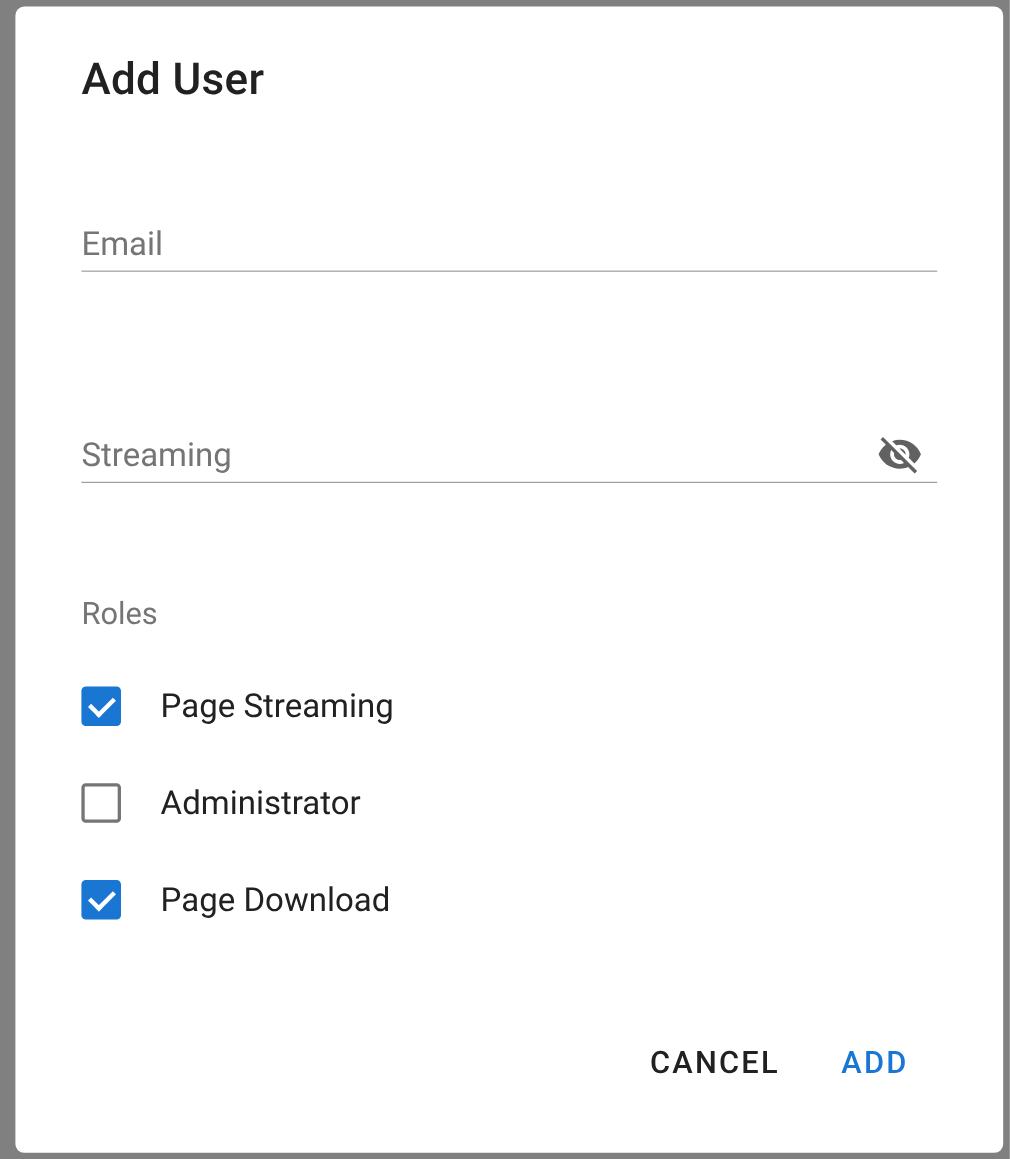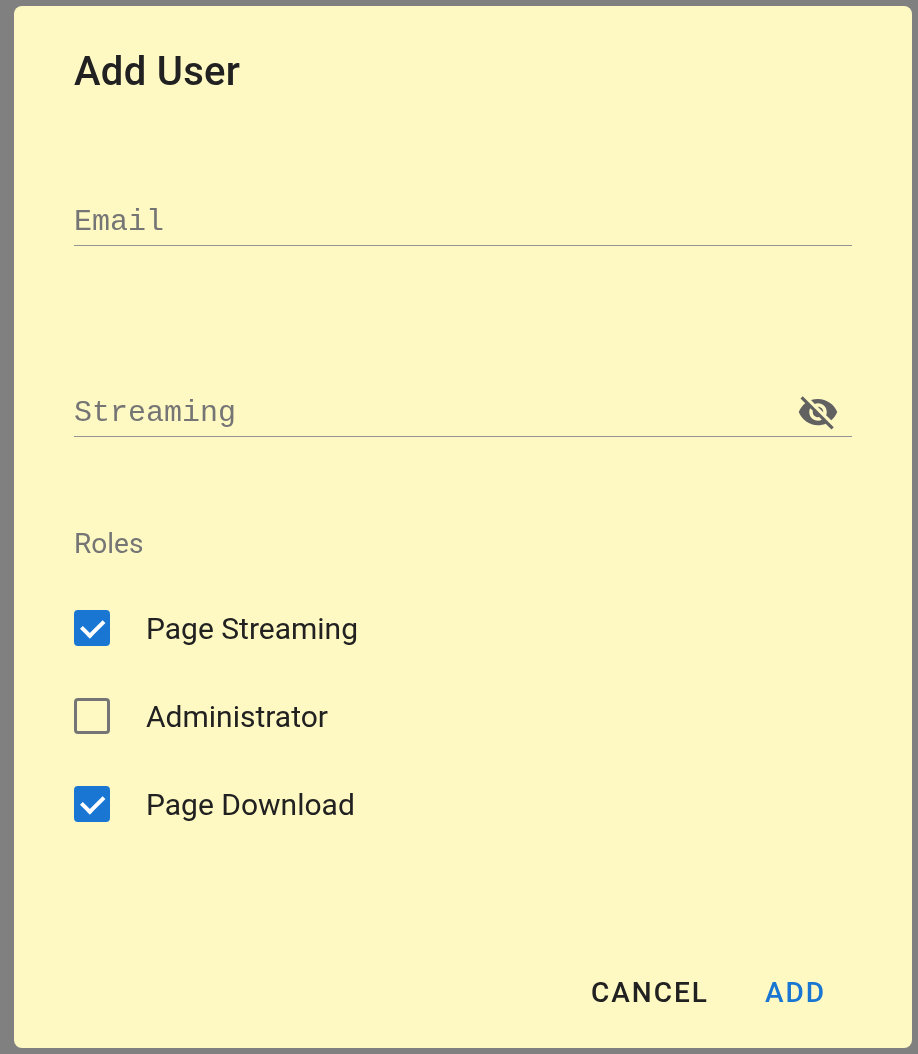--- a/index.html
+++ b/index.html
@@ -16,23 +16,23 @@
       overflow: hidden;
       position: relative;
     }
     
     .dialog {
       position: absolute;
       top: 6px;
       left: 14px;
       right: 6px;
       bottom: 6px;
-      background: #fef9c3;
+      background: #ffffff;
       border-radius: 8px;
-      padding: 42px 60px 29px 60px;
+      padding: 42px 60px 56px 60px;
       display: flex;
       flex-direction: column;
     }
     
     .dialog-title {
       font-size: 40px;
       font-weight: 500;
       color: #212121;
       letter-spacing: 0.3px;
       margin-bottom: 110px;
@@ -46,21 +46,20 @@
     .form-field:last-of-type {
       margin-bottom: 90px;
     }
     
     .field-label {
       font-size: 30px;
       color: #757575;
       font-weight: 400;
       display: block;
       padding-bottom: 6px;
-      font-family: Liberation Mono, monospace;
     }
     
     .field-underline {
       border-bottom: 1px solid #949494;
       width: 100%;
     }
     
     .visibility-icon {
       position: absolute;
       right: 12px;
@@ -74,21 +73,21 @@
       color: #616161;
     }
     
     .visibility-icon svg {
       width: 42px;
       height: 42px;
       fill: #616161;
     }
     
     .roles-section {
-      margin-top: 0;
+      margin-top: 12px;
     }
     
     .roles-label {
       font-size: 28px;
       color: #757575;
       font-weight: 400;
       margin-bottom: 50px;
     }
     
     .checkbox-row {

